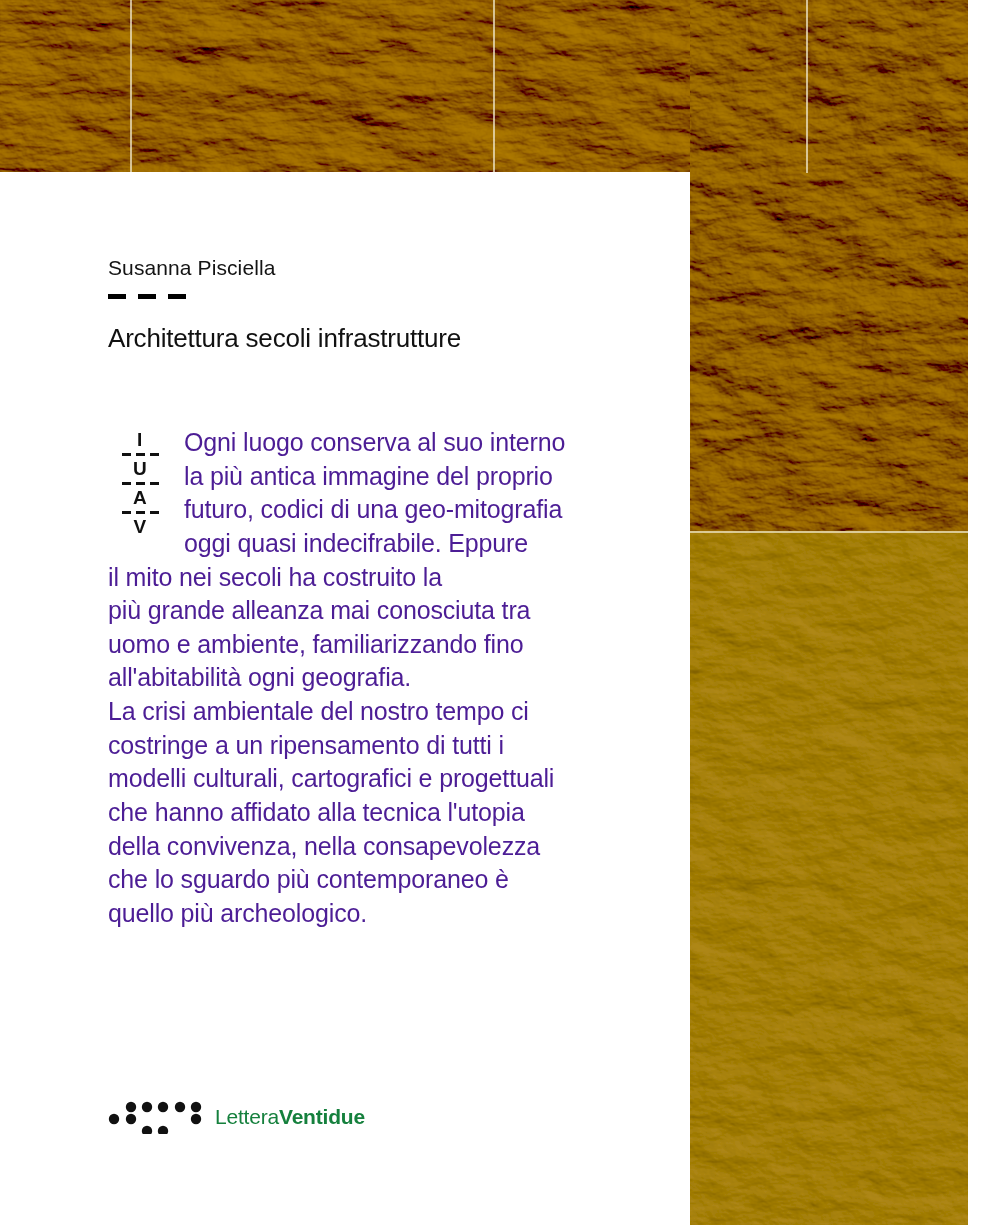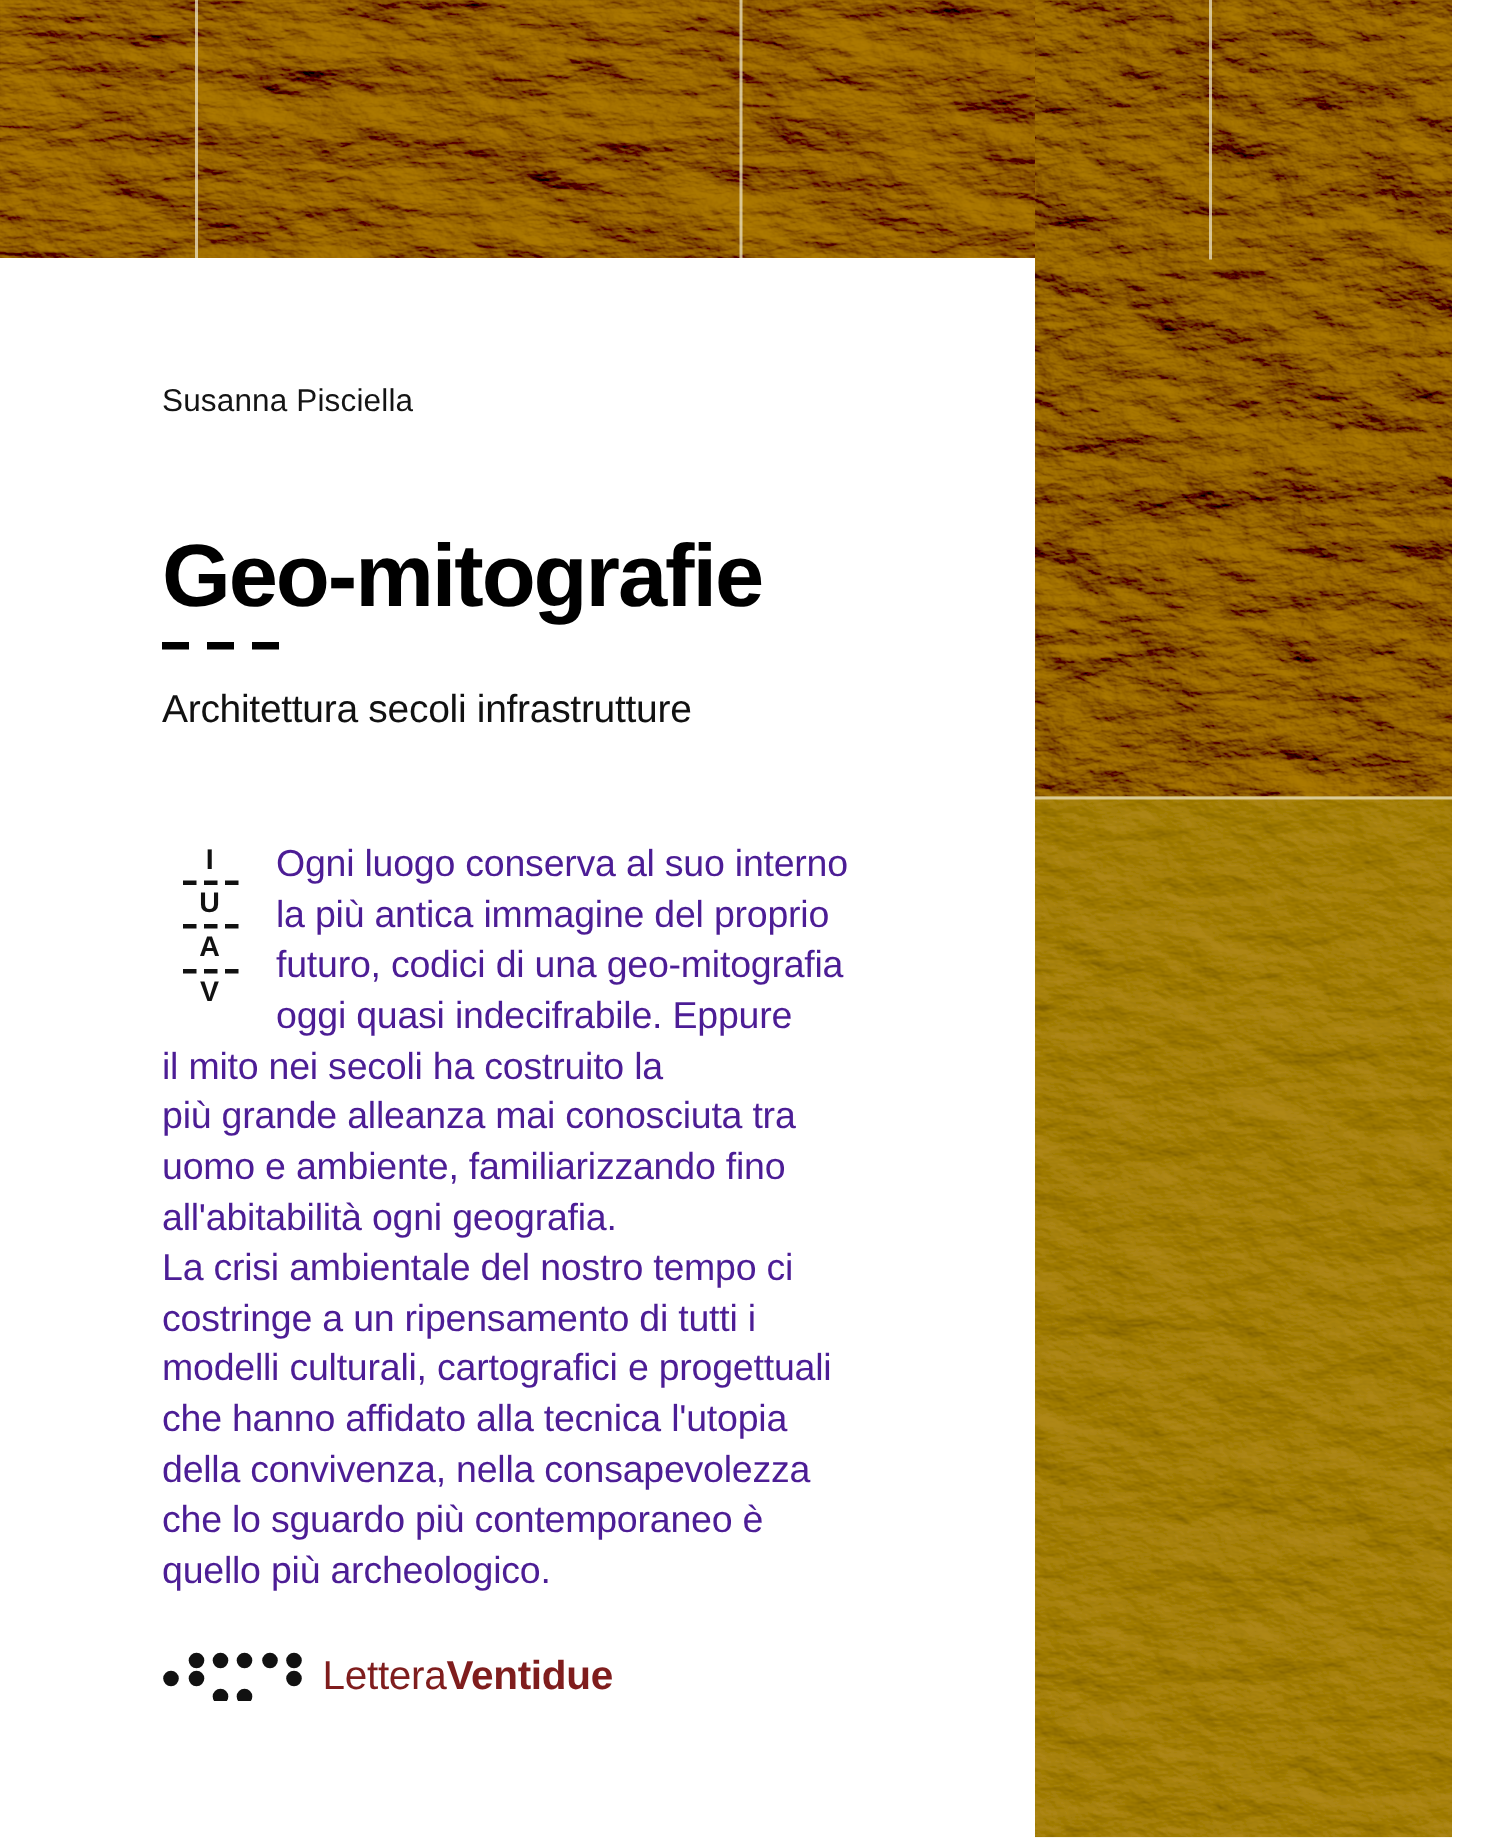--- a/index.html
+++ b/index.html
@@ -152,22 +152,22 @@
     left: 108px;
     top: 1100px;
     display: flex;
     align-items: center;
     gap: 11px;
   }
   #braille-mark {
     display: block;
   }
   #publisher-name {
-    font-size: 27px;
-    color: #7f1d1d;
+    font-size: 21px;
+    color: #15803d;
     letter-spacing: -0.2px;
     white-space: nowrap;
   }
   #publisher-name b {
     font-weight: bold;
   }
 </style>
 </head>
 <body>
 
@@ -223,21 +223,20 @@
   <div class="seam seam-v" style="left:493px;top:0;height:173px;"></div>
   <div class="seam seam-v" style="left:806px;top:0;height:173px;"></div>
   <div class="seam seam-h" style="left:690px;top:531px;width:310px;"></div>
 
   <div id="white-panel"></div>
 
   <div id="content">
 
     <p id="author-name">Susanna Pisciella</p>
 
-    <h1 id="book-title">Geo-mitografie</h1>
 
     <div id="title-dashes">
       <span></span>
       <span></span>
       <span></span>
     </div>
 
     <p id="book-subtitle">Architettura secoli infrastrutture</p>
 
     <div id="blurb-section">

